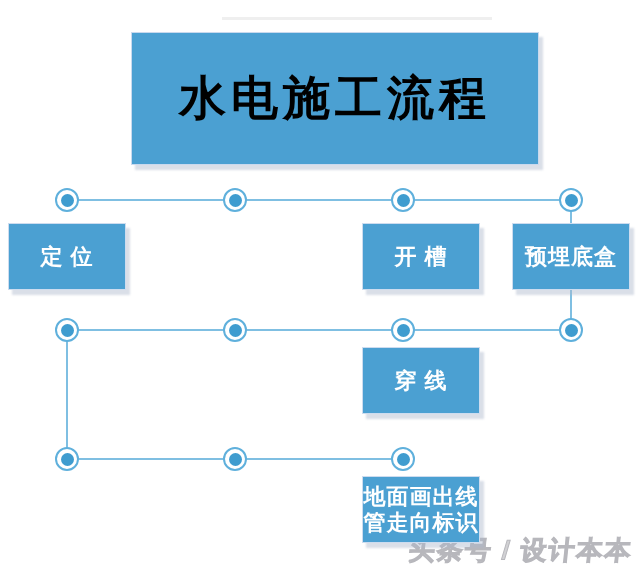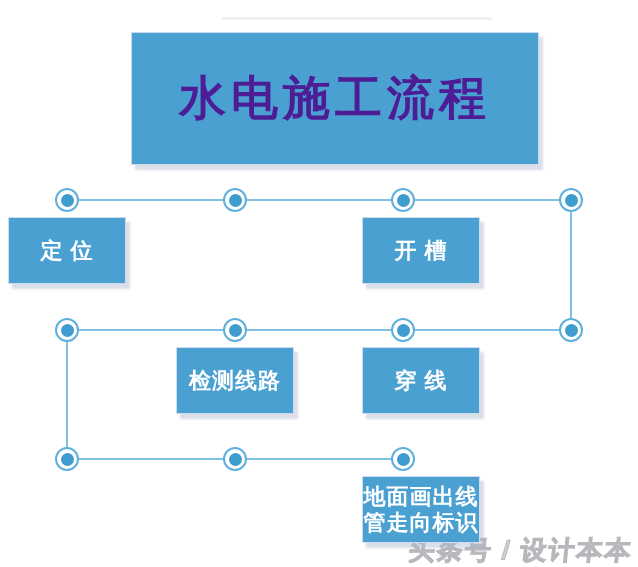--- a/index.html
+++ b/index.html
@@ -29,21 +29,21 @@
     width: 408px; height: 133px;
     background: #4BA0D2;
     border: 1px solid #c9d9ee;
     box-shadow: 4px 5px 2px rgba(173,184,205,0.45);
     display: flex;
     align-items: center;
     justify-content: center;
     box-sizing: border-box;
   }
   .title-text {
-    color: #4c1d95;
+    color: #000000;
     font-size: 47px;
     font-weight: bold;
     letter-spacing: 5px;
     white-space: nowrap;
   }
   
   .hline, .vline {
     position: absolute;
     background: #7FBFE2;
     z-index: 1;
@@ -74,21 +74,21 @@
     font-size: 22px;
     font-weight: bold;
     letter-spacing: 1px;
     line-height: 1.18;
     white-space: pre-line;
   }
   .col1 { left: 8px; }
   .col2 { left: 176px; }
   .col3 { left: 344px; margin-left: 18px; }
   .col4 { left: 512px; }
-  .row1 { top: 217px; justify-content: center; }
+  .row1 { top: 223px; justify-content: center; }
   .row2 { top: 347px; }
   .row3 { top: 476px; }
   
   .node {
     position: absolute;
     width: 20px; height: 20px;
     background: #ffffff;
     border: 2px solid #5FB0DC;
     border-radius: 50%;
     display: flex;
@@ -137,24 +137,24 @@
   <div class="hline line-r2"></div>
   <div class="vline line-v-left"></div>
   <div class="hline line-r3"></div>
 
   <div class="step-box col1 row1">
     <span class="step-label">定 位</span>
   </div>
   <div class="step-box col3 row1">
     <span class="step-label">开 槽</span>
   </div>
-
-  <div class="step-box col2 row2">
-    <span class="step-label">检测线路</span>
-  </div>
+  <div class="step-box col4 row1">
+    <span class="step-label">预埋底盒</span>
+  </div>
+
   <div class="step-box col3 row2">
     <span class="step-label">穿 线</span>
   </div>
 
   <div class="step-box col3 row3">
     <span class="step-label">地面画出线
 管走向标识</span>
   </div>
 
   <div class="node n-c1 n-r1">

